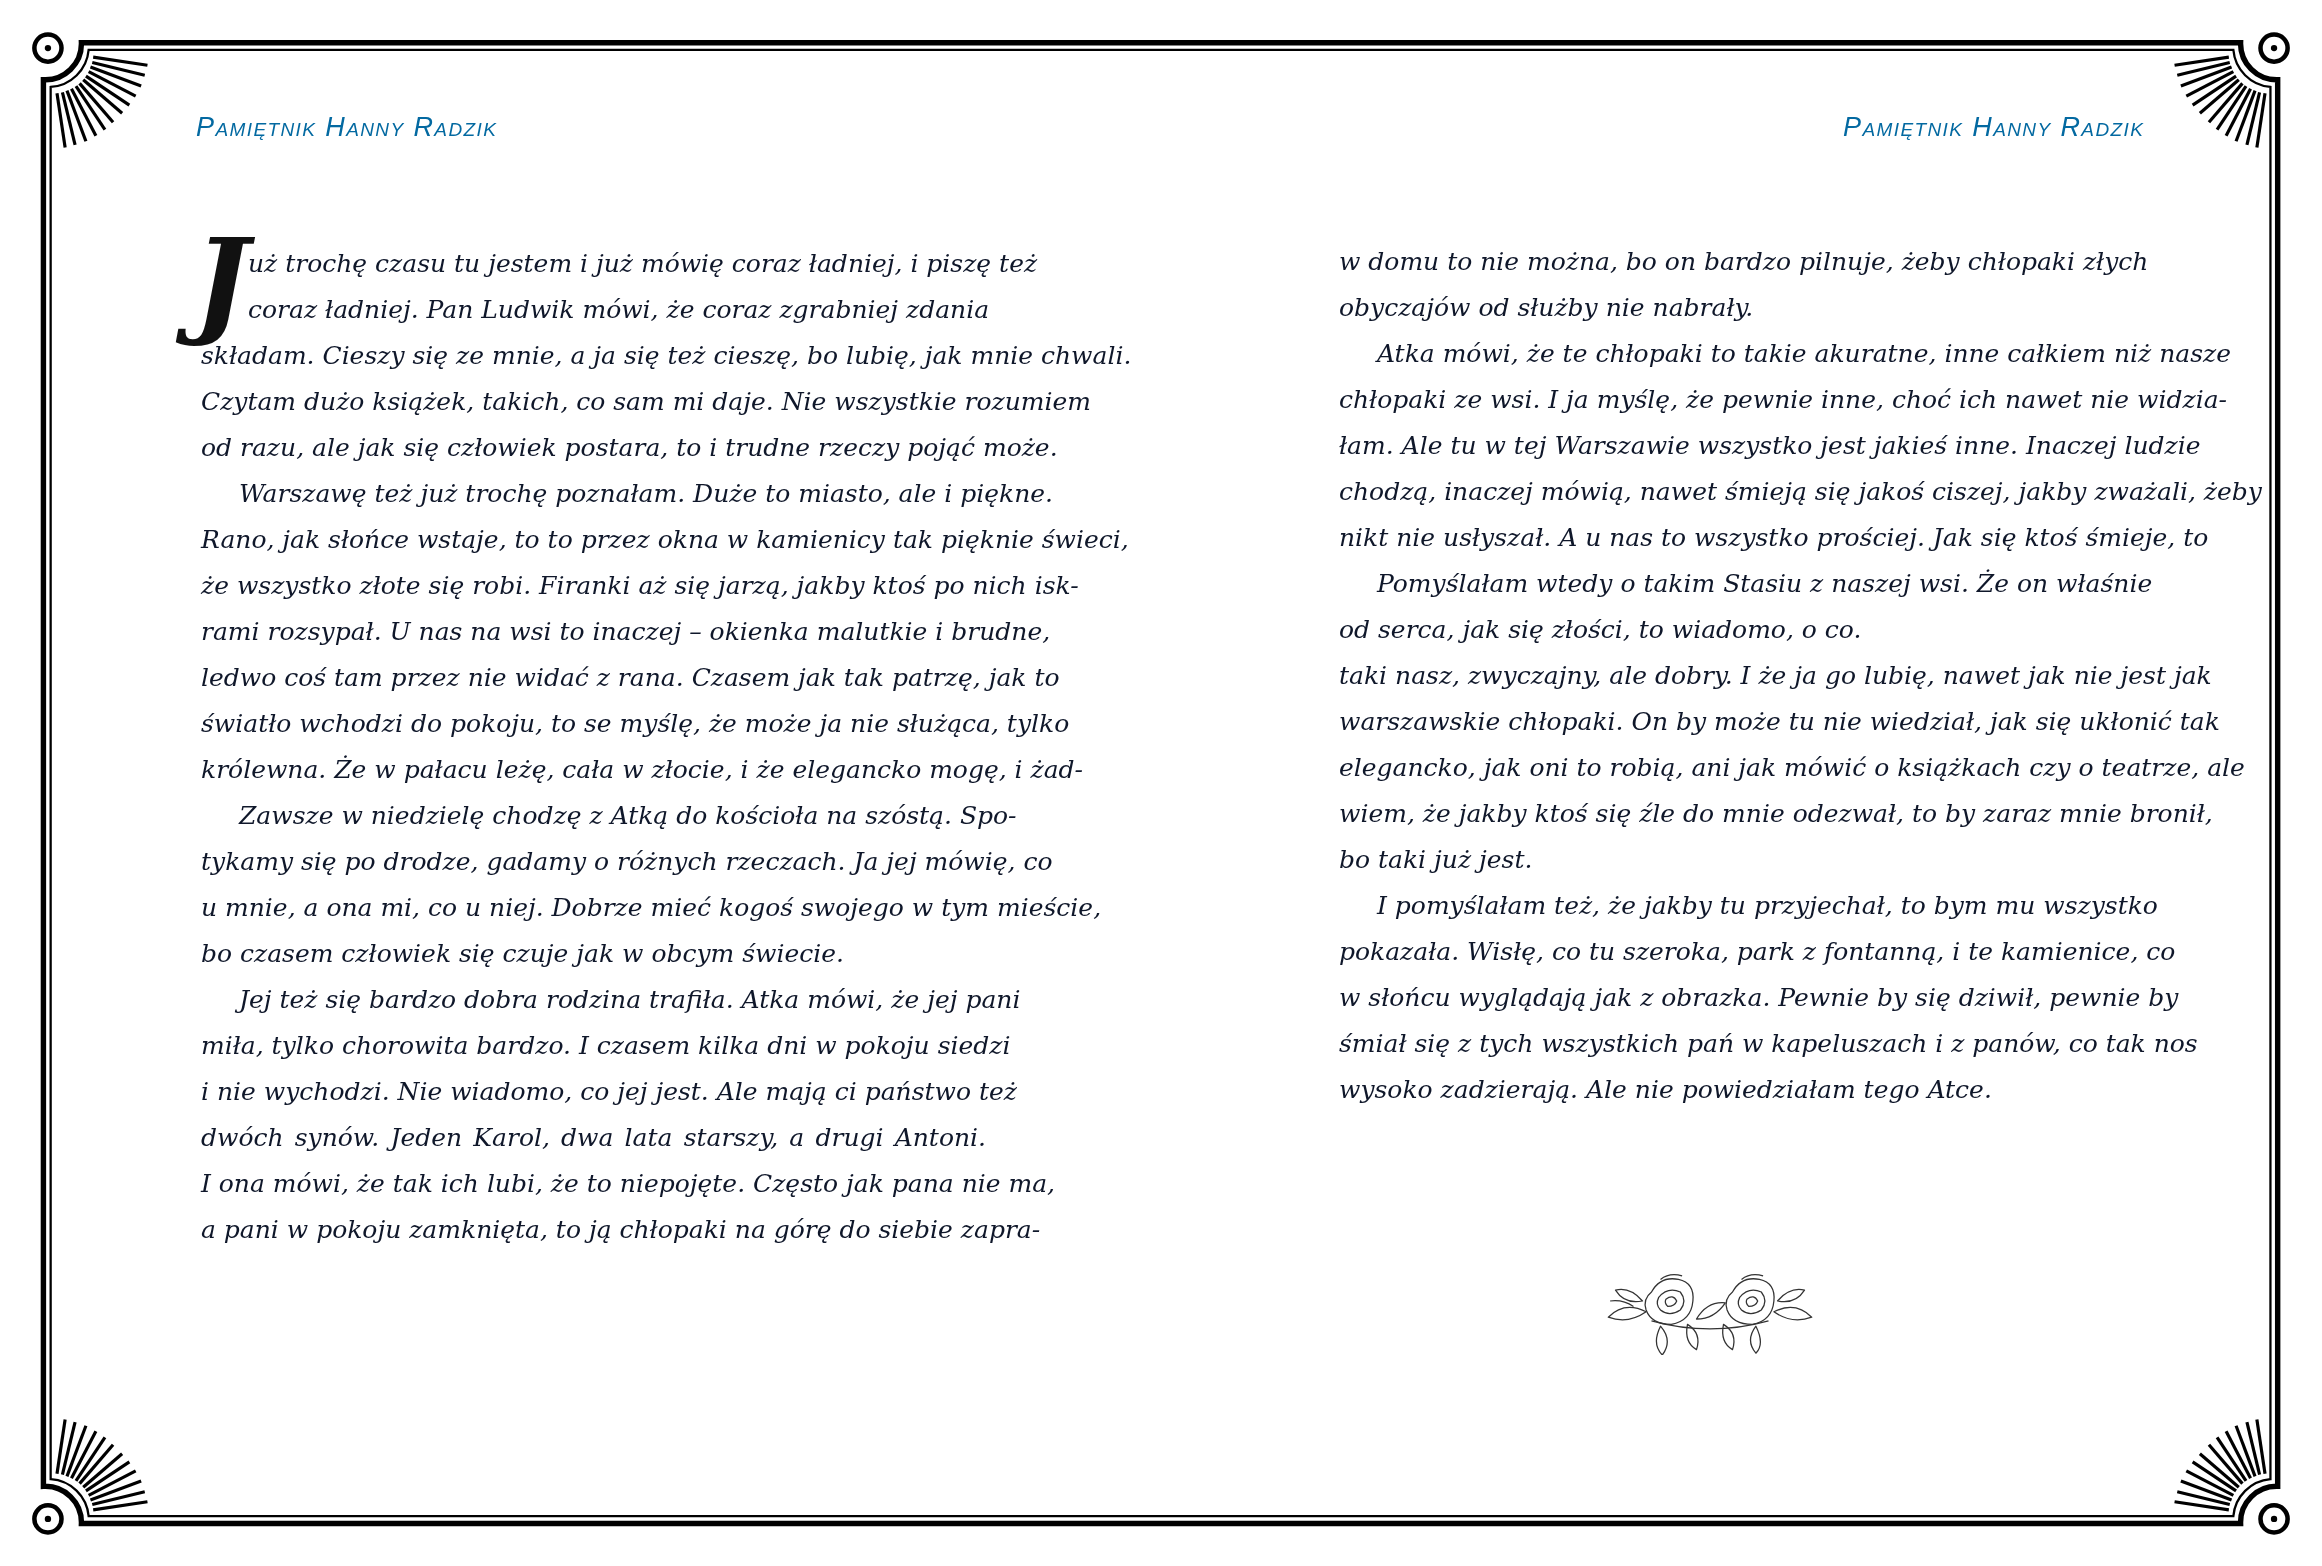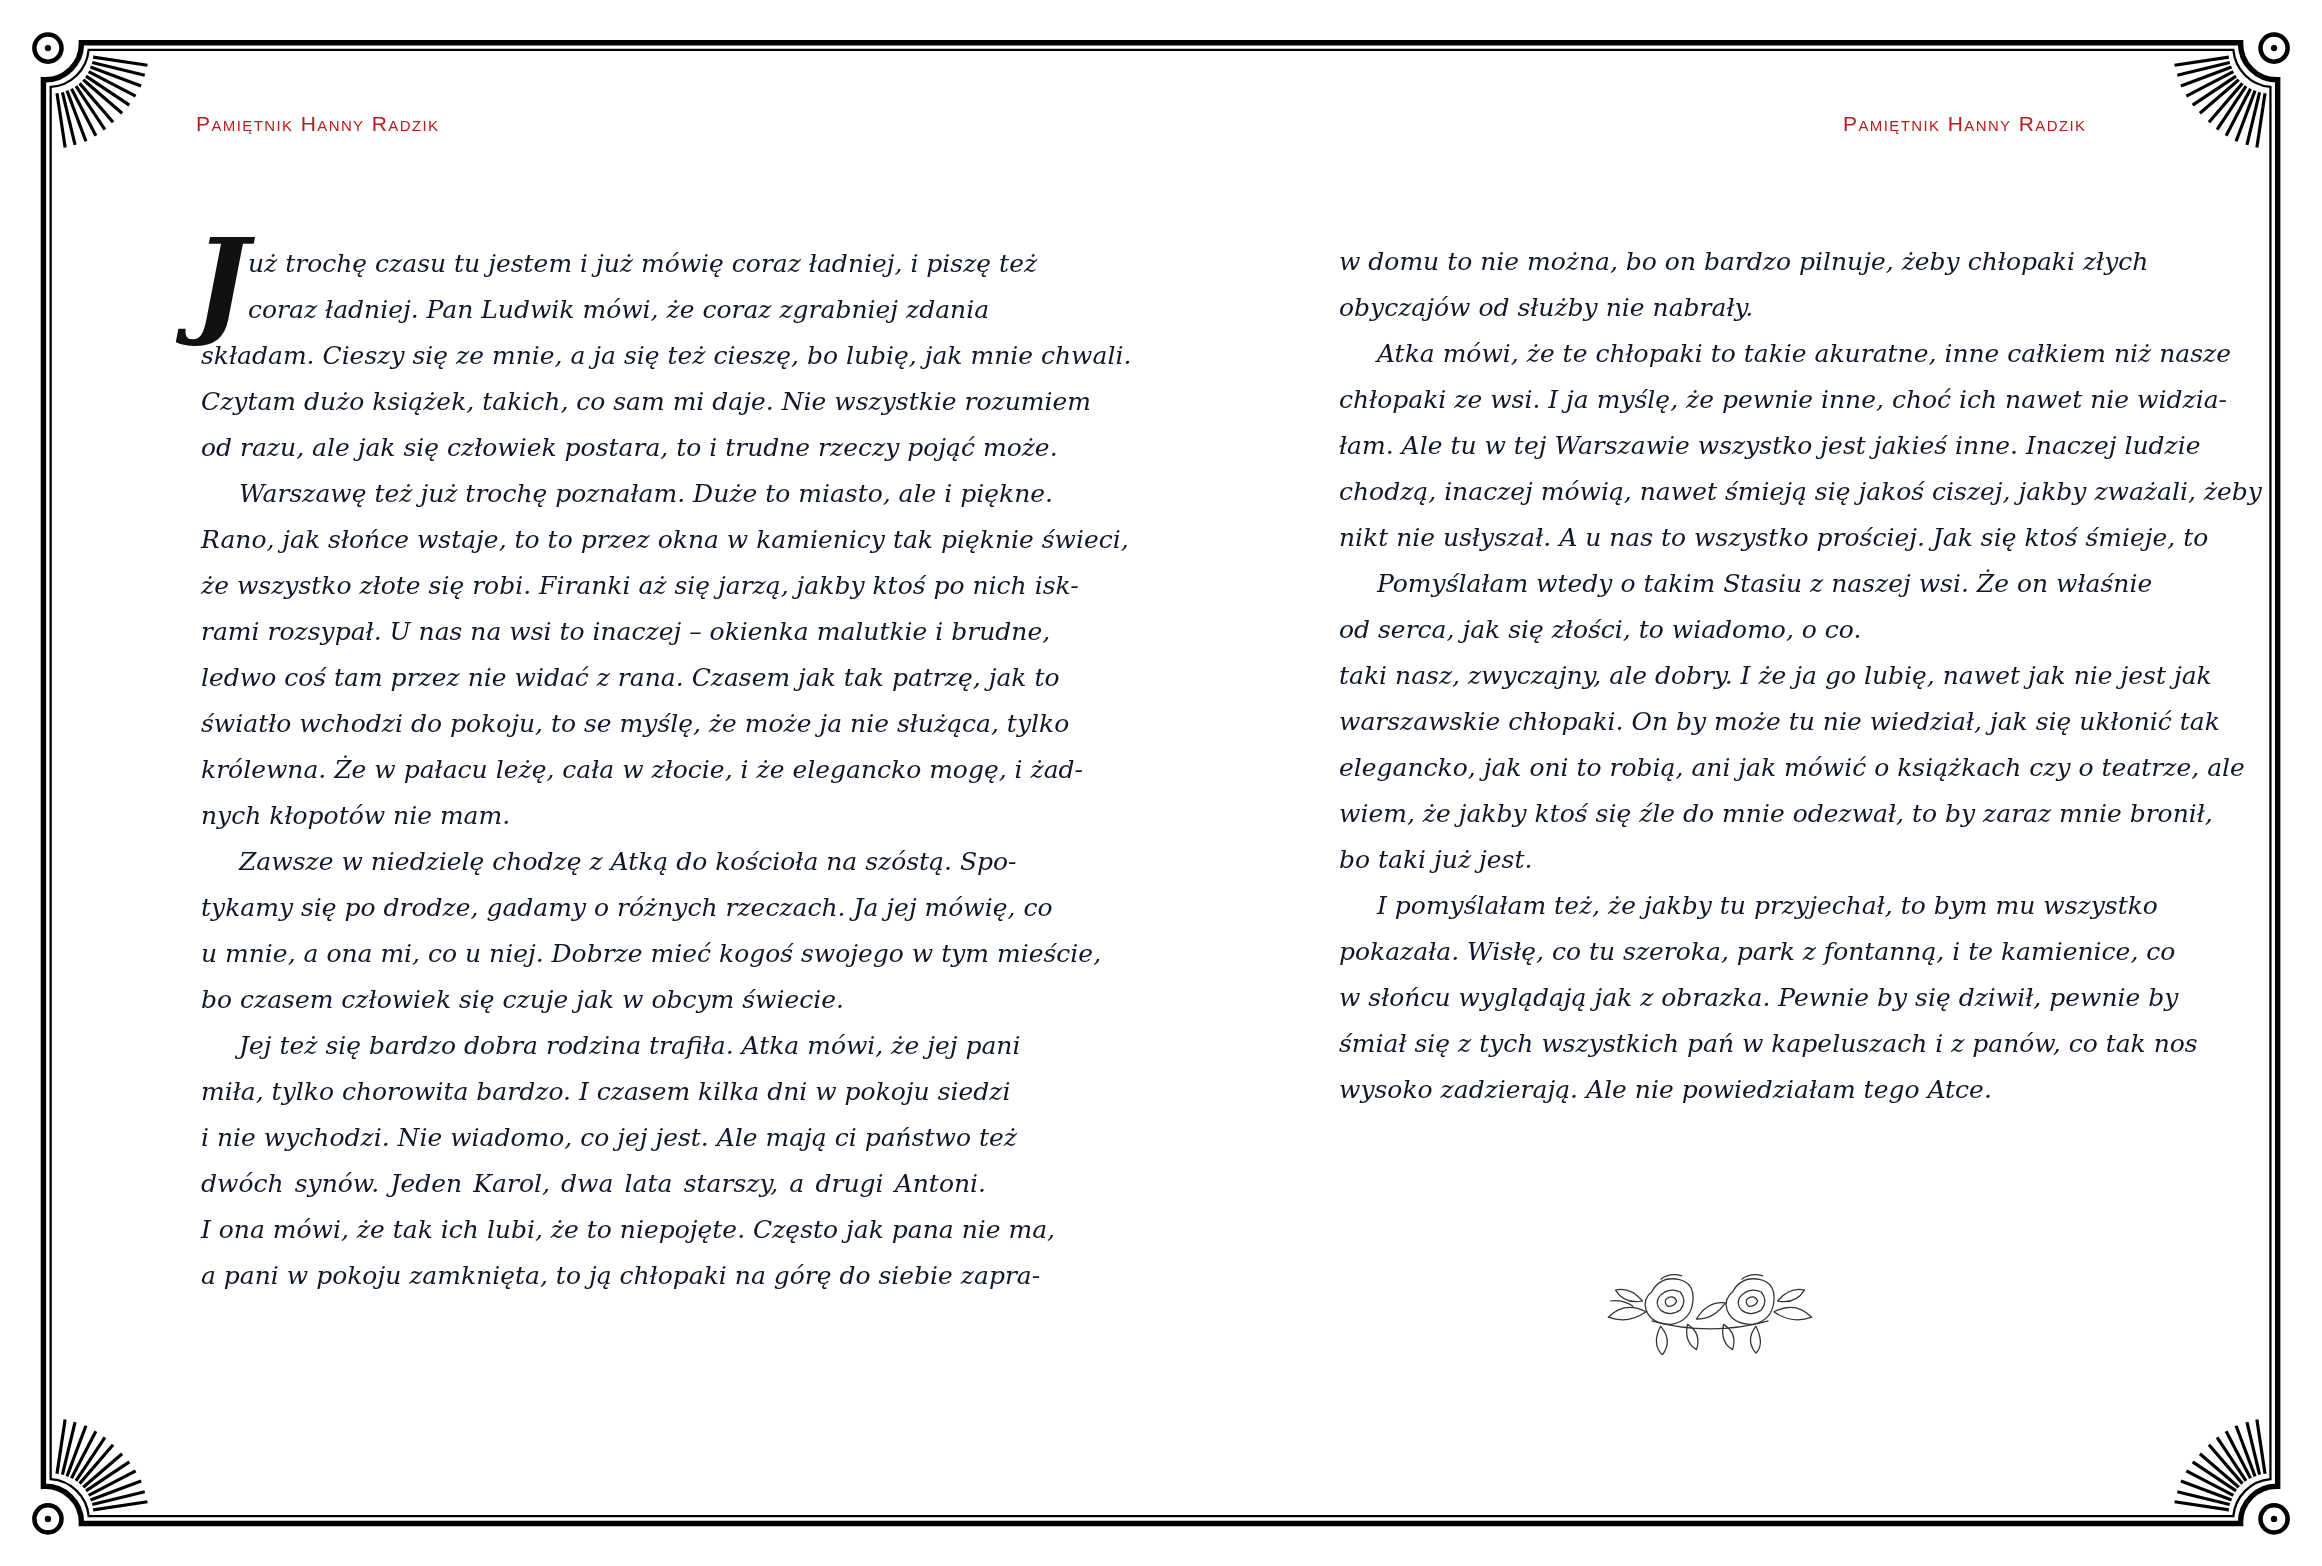--- a/index.html
+++ b/index.html
@@ -1,22 +1,22 @@
 <!DOCTYPE html>
 <html style="font-size:14.5px"><head>
 <meta charset="utf-8">
 <style>
   html, body { margin: 0; padding: 0; background: #ffffff; }
   body { width: 2322px; height: 1567px; position: relative; overflow: hidden; }
   .frame-svg { position: absolute; left: 0; top: 0; }
   .running-head {
     position: absolute; top: 112px;
     font-family: "Liberation Sans", sans-serif;
-    font-size: 21px; letter-spacing: 1.4px; color: #b91c1c;
-    font-variant: small-caps; white-space: nowrap;
+    font-size: 27px; letter-spacing: 1.4px; color: #0369a1;
+    font-variant: small-caps; white-space: nowrap; font-style: italic;
   }
   .running-head.left { left: 196px; }
   .running-head.right { left: 1843px; }
   .page-text {
     position: absolute;
     font-family: "DejaVu Serif", serif;
     font-style: italic;
     font-size: 25px;
     line-height: 46px;
     color: #0f172a;
@@ -124,21 +124,20 @@
     <span class="line">składam. Cieszy się ze mnie, a ja się też cieszę, bo lubię, jak mnie chwali.</span>
     <span class="line">Czytam dużo książek, takich, co sam mi daje. Nie wszystkie rozumiem</span>
     <span class="line last">od razu, ale jak się człowiek postara, to i trudne rzeczy pojąć może.</span>
     <span class="line indent">Warszawę też już trochę poznałam. Duże to miasto, ale i piękne.</span>
     <span class="line">Rano, jak słońce wstaje, to to przez okna w kamienicy tak pięknie świeci,</span>
     <span class="line">że wszystko złote się robi. Firanki aż się jarzą, jakby ktoś po nich isk-</span>
     <span class="line">rami rozsypał. U nas na wsi to inaczej – okienka malutkie i brudne,</span>
     <span class="line">ledwo coś tam przez nie widać z rana. Czasem jak tak patrzę, jak to</span>
     <span class="line">światło wchodzi do pokoju, to se myślę, że może ja nie służąca, tylko</span>
     <span class="line">królewna. Że w pałacu leżę, cała w złocie, i że elegancko mogę, i żad-</span>
-    <span class="line last">nych kłopotów nie mam.</span>
     <span class="line indent">Zawsze w niedzielę chodzę z Atką do kościoła na szóstą. Spo-</span>
     <span class="line">tykamy się po drodze, gadamy o różnych rzeczach. Ja jej mówię, co</span>
     <span class="line">u mnie, a ona mi, co u niej. Dobrze mieć kogoś swojego w tym mieście,</span>
     <span class="line last">bo czasem człowiek się czuje jak w obcym świecie.</span>
     <span class="line indent">Jej też się bardzo dobra rodzina trafiła. Atka mówi, że jej pani</span>
     <span class="line">miła, tylko chorowita bardzo. I czasem kilka dni w pokoju siedzi</span>
     <span class="line">i nie wychodzi. Nie wiadomo, co jej jest. Ale mają ci państwo też</span>
     <span class="line">dwóch synów. Jeden Karol, dwa lata starszy, a drugi Antoni.</span>
     <span class="line">I ona mówi, że tak ich lubi, że to niepojęte. Często jak pana nie ma,</span>
     <span class="line">a pani w pokoju zamknięta, to ją chłopaki na górę do siebie zapra-</span>

